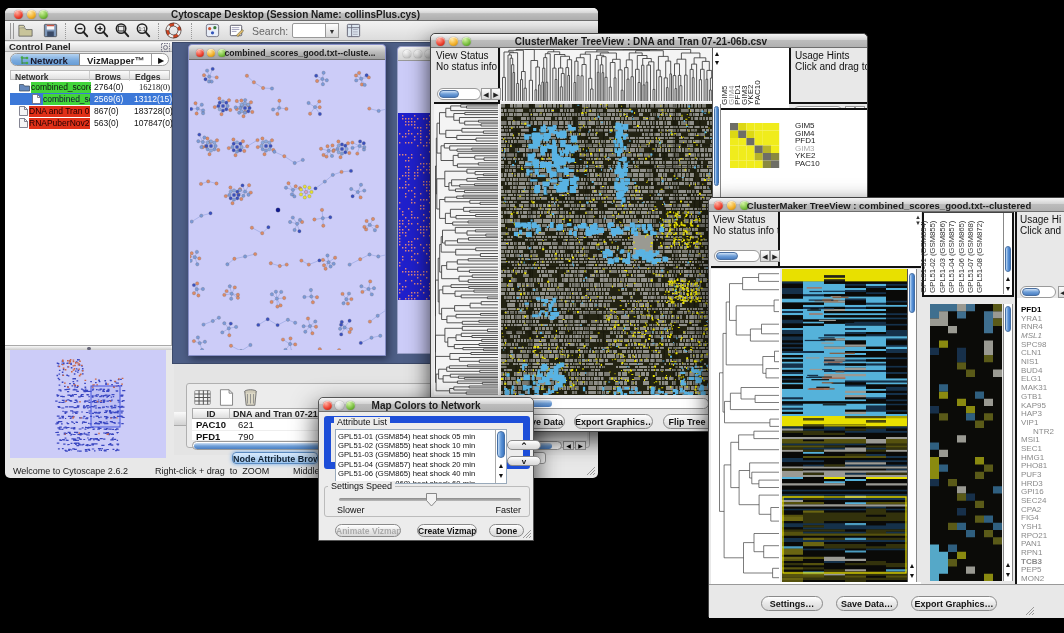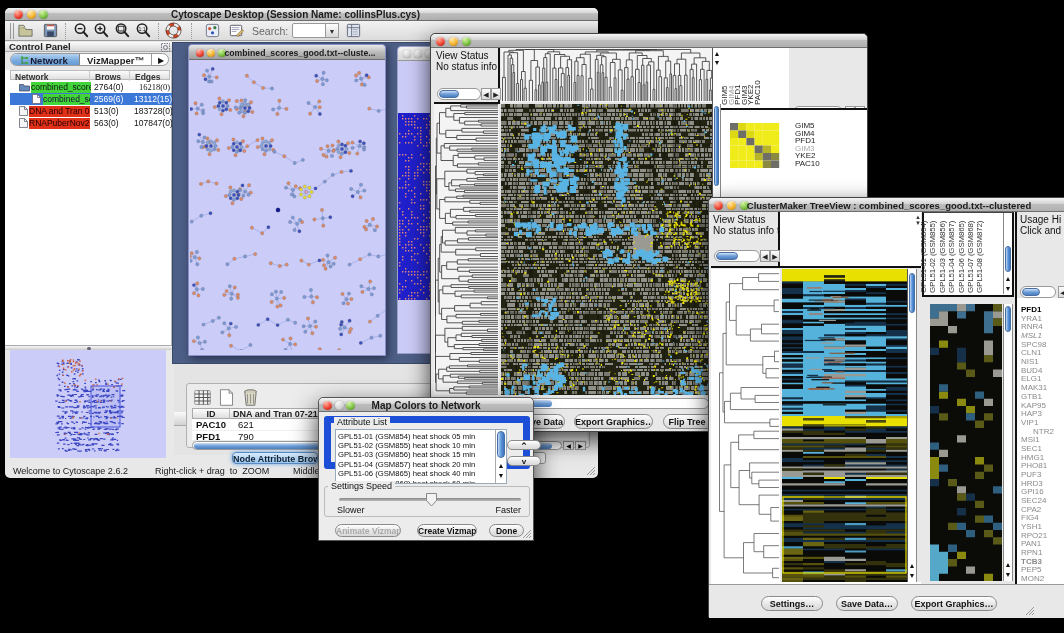--- a/index.html
+++ b/index.html
@@ -136,21 +136,21 @@
       <div class="abs" style="left:33px;top:0.5px;width:47px;height:11px;background:#42d53a;color:#113;overflow:hidden;white-space:nowrap;">combined_sco</div>
       <span class="abs" style="left:84px;top:1px;">2569(6)</span>
       <span class="abs" style="left:124px;top:1px;">13112(15)</span>
     </div>
     <div class="abs" style="left:5px;top:97px;width:163px;height:12px;font-size:8.5px;color:#200;">
       <svg class="abs" style="left:9px;top:1px" width="9" height="10" viewBox="0 0 9 10">
         <path d="M0.5 0.5h5l3 3v6h-8z" fill="#f4f4f4" stroke="#667" stroke-width="0.8"></path>
         <path d="M5.5 0.5v3h3" fill="none" stroke="#667" stroke-width="0.8"></path>
       </svg>
       <div class="abs" style="left:19px;top:0.5px;width:61px;height:11px;background:#e03018;overflow:hidden;white-space:nowrap;">DNA and Tran 07</div>
-      <span class="abs" style="left:84px;top:1px;color:#111;">513(0)</span>
+      <span class="abs" style="left:84px;top:1px;color:#111;">867(0)</span>
       <span class="abs" style="left:124px;top:1px;color:#111;">183728(0)</span>
     </div>
     <div class="abs" style="left:5px;top:109px;width:163px;height:12px;font-size:8.5px;color:#200;">
       <svg class="abs" style="left:9px;top:1px" width="9" height="10" viewBox="0 0 9 10">
         <path d="M0.5 0.5h5l3 3v6h-8z" fill="#f4f4f4" stroke="#667" stroke-width="0.8"></path>
         <path d="M5.5 0.5v3h3" fill="none" stroke="#667" stroke-width="0.8"></path>
       </svg>
       <div class="abs" style="left:19px;top:0.5px;width:61px;height:11px;background:#e03018;overflow:hidden;white-space:nowrap;">RNAPuberNov2+!</div>
       <span class="abs" style="left:84px;top:1px;color:#111;">563(0)</span>
       <span class="abs" style="left:124px;top:1px;color:#111;">107847(0)</span>
@@ -244,20 +244,21 @@
     <div class="abs statxt" style="left:288px;top:458px;">Middle-</div>
     <svg class="abs" style="right:2px;bottom:2px" width="10" height="10" viewBox="0 0 10 10">
       <path d="M1 9L9 1M4 9l5-5M7 9l2-2" stroke="#999" stroke-width="1"></path>
     </svg>
   </div>
 <div class="win" style="left:430px; top:33px; width:438px; height:399px; border:1px solid #444; border-radius:5px 5px 0 0;">
     <div class="tbar" style="height:14px;"></div>
     <div class="lt r" style="left:5px;top:2.5px;"></div>
     <div class="lt y" style="left:18px;top:2.5px;"></div>
     <div class="lt g" style="left:31px;top:2.5px;"></div>
+    <div class="ttext" style="top:1.5px;left:-8px;font-size:10px;">ClusterMaker TreeView : DNA and Tran 07-21-06b.csv</div>
     <div class="abs" style="left:3px;top:14px;width:66px;height:56px;border-right:2px solid #111;border-bottom:2px solid #111;font-size:10px;color:#111;">
       <div style="padding:2px 0 0 2px;white-space:nowrap;overflow:hidden;">View Status<br>No status info f</div>
       <div class="zoomw" style="left:3px;top:40px;width:64px;">
         <div class="track" style="width:44px;"></div>
         <div class="pill" style="left:1px;width:20px;"></div>
         <div class="ab" style="left:44px;">◀</div>
         <div class="ab" style="left:54px;">▶</div>
       </div>
     </div>
     <div class="abs" style="left:70px;top:14px;width:213px;height:54px;border-bottom:1px solid #222;">
@@ -266,20 +267,23 @@
         <path stroke="#3a3a3a" stroke-width="0.85" fill="none" d="M1.5 29.4H4.4M1.5 29.4V53.0M4.4 29.4V53.0M12.0 24.5H13.6M12.0 24.5V53.0M13.6 24.5V53.0M10.6 16.7H12.8M10.6 16.7V53.0M12.8 16.7V24.5M9.1 10.2H11.7M9.1 10.2V53.0M11.7 10.2V16.7M7.0 7.0H10.4M7.0 7.0V53.0M10.4 7.0V10.2M15.7 35.5H17.6M15.7 35.5V53.0M17.6 35.5V53.0M8.7 4.7H16.6M8.7 4.7V7.0M16.6 4.7V35.5M3.0 4.0H12.7M3.0 4.0V29.4M12.7 4.0V4.7M19.5 31.6H21.6M19.5 31.6V53.0M21.6 31.6V53.0M23.1 40.2H25.3M23.1 40.2V53.0M25.3 40.2V53.0M20.5 23.5H24.2M20.5 23.5V31.6M24.2 23.5V40.2M7.8 2.3H22.4M7.8 2.3V4.0M22.4 2.3V23.5M28.3 32.3H31.5M28.3 32.3V53.0M31.5 32.3V53.0M34.0 41.8H35.7M34.0 41.8V53.0M35.7 41.8V53.0M37.5 36.9H39.2M37.5 36.9V53.0M39.2 36.9V53.0M34.9 19.0H38.4M34.9 19.0V41.8M38.4 19.0V36.9M29.9 12.5H36.6M29.9 12.5V32.3M36.6 12.5V19.0M15.1 1.5H33.3M15.1 1.5V2.3M33.3 1.5V12.5M40.9 34.1H42.5M40.9 34.1V53.0M42.5 34.1V53.0M41.7 20.2H43.8M41.7 20.2V34.1M43.8 20.2V53.0M45.0 34.2H46.7M45.0 34.2V53.0M46.7 34.2V53.0M42.7 9.6H45.8M42.7 9.6V20.2M45.8 9.6V34.2M44.3 5.7H49.2M44.3 5.7V9.6M49.2 5.7V53.0M54.1 31.5H55.9M54.1 31.5V53.0M55.9 31.5V53.0M51.8 20.1H55.0M51.8 20.1V53.0M55.0 20.1V31.5M59.3 38.8H61.3M59.3 38.8V53.0M61.3 38.8V53.0M60.3 25.5H63.2M60.3 25.5V38.8M63.2 25.5V53.0M57.5 20.0H61.8M57.5 20.0V53.0M61.8 20.0V25.5M66.8 27.5H68.5M66.8 27.5V53.0M68.5 27.5V53.0M64.9 19.6H67.6M64.9 19.6V53.0M67.6 19.6V27.5M66.3 11.7H70.6M66.3 11.7V19.6M70.6 11.7V53.0M59.6 8.3H68.5M59.6 8.3V20.0M68.5 8.3V11.7M53.4 6.5H64.0M53.4 6.5V20.1M64.0 6.5V8.3M46.8 3.8H58.7M46.8 3.8V5.7M58.7 3.8V6.5M24.2 1.5H52.7M24.2 1.5V1.5M52.7 1.5V3.8M73.0 34.5H74.7M73.0 34.5V53.0M74.7 34.5V53.0M76.1 27.4H78.0M76.1 27.4V53.0M78.0 27.4V53.0M73.8 13.2H77.0M73.8 13.2V34.5M77.0 13.2V27.4M80.0 27.8H82.1M80.0 27.8V53.0M82.1 27.8V53.0M81.0 16.5H85.1M81.0 16.5V27.8M85.1 16.5V53.0M75.4 9.7H83.1M75.4 9.7V13.2M83.1 9.7V16.5M89.6 41.0H92.0M89.6 41.0V53.0M92.0 41.0V53.0M87.7 30.3H90.8M87.7 30.3V53.0M90.8 30.3V41.0M79.3 6.2H89.3M79.3 6.2V9.7M89.3 6.2V30.3M96.3 24.3H97.9M96.3 24.3V53.0M97.9 24.3V53.0M94.3 11.4H97.1M94.3 11.4V53.0M97.1 11.4V24.3M101.0 24.7H102.7M101.0 24.7V53.0M102.7 24.7V53.0M99.3 16.8H101.9M99.3 16.8V53.0M101.9 16.8V24.7M104.0 29.3H106.1M104.0 29.3V53.0M106.1 29.3V53.0M100.6 8.7H105.0M100.6 8.7V16.8M105.0 8.7V29.3M95.7 7.3H102.8M95.7 7.3V11.4M102.8 7.3V8.7M108.2 39.1H110.3M108.2 39.1V53.0M110.3 39.1V53.0M113.1 29.9H115.0M113.1 29.9V53.0M115.0 29.9V53.0M109.3 14.5H114.0M109.3 14.5V39.1M114.0 14.5V29.9M120.2 42.2H122.0M120.2 42.2V53.0M122.0 42.2V53.0M117.3 21.9H121.1M117.3 21.9V53.0M121.1 21.9V42.2M111.6 11.3H119.2M111.6 11.3V14.5M119.2 11.3V21.9M99.3 5.0H115.4M99.3 5.0V7.3M115.4 5.0V11.3M84.3 3.9H107.3M84.3 3.9V6.2M107.3 3.9V5.0M126.0 31.1H128.0M126.0 31.1V53.0M128.0 31.1V53.0M123.6 19.6H127.0M123.6 19.6V53.0M127.0 19.6V31.1M130.0 28.7H132.3M130.0 28.7V53.0M132.3 28.7V53.0M125.3 11.9H131.2M125.3 11.9V19.6M131.2 11.9V28.7M137.1 34.5H139.2M137.1 34.5V53.0M139.2 34.5V53.0M134.5 21.3H138.1M134.5 21.3V53.0M138.1 21.3V34.5M142.1 36.9H143.8M142.1 36.9V53.0M143.8 36.9V53.0M140.6 17.2H142.9M140.6 17.2V53.0M142.9 17.2V36.9M145.1 34.1H146.7M145.1 34.1V53.0M146.7 34.1V53.0M145.9 17.1H149.5M145.9 17.1V34.1M149.5 17.1V53.0M152.0 41.4H153.8M152.0 41.4V53.0M153.8 41.4V53.0M147.7 13.8H152.9M147.7 13.8V17.1M152.9 13.8V41.4M141.7 10.5H150.3M141.7 10.5V17.2M150.3 10.5V13.8M136.3 7.5H146.0M136.3 7.5V21.3M146.0 7.5V10.5M128.2 4.9H141.2M128.2 4.9V11.9M141.2 4.9V7.5M157.9 28.7H160.6M157.9 28.7V53.0M160.6 28.7V53.0M155.6 22.1H159.2M155.6 22.1V53.0M159.2 22.1V28.7M165.4 39.6H167.1M165.4 39.6V53.0M167.1 39.6V53.0M163.2 29.9H166.3M163.2 29.9V53.0M166.3 29.9V39.6M168.9 25.9H170.5M168.9 25.9V53.0M170.5 25.9V53.0M164.7 13.1H169.7M164.7 13.1V29.9M169.7 13.1V25.9M157.4 8.4H167.2M157.4 8.4V22.1M167.2 8.4V13.1M134.7 2.7H162.3M134.7 2.7V4.9M162.3 2.7V8.4M95.8 2.1H148.5M95.8 2.1V3.9M148.5 2.1V2.7M174.0 40.6H175.7M174.0 40.6V53.0M175.7 40.6V53.0M172.1 27.6H174.8M172.1 27.6V53.0M174.8 27.6V40.6M178.8 37.7H180.9M178.8 37.7V53.0M180.9 37.7V53.0M177.3 27.4H179.8M177.3 27.4V53.0M179.8 27.4V37.7M173.5 15.8H178.5M173.5 15.8V27.6M178.5 15.8V27.4M183.6 27.1H186.1M183.6 27.1V53.0M186.1 27.1V53.0M176.0 11.2H184.8M176.0 11.2V15.8M184.8 11.2V27.1M191.3 29.7H193.1M191.3 29.7V53.0M193.1 29.7V53.0M189.1 21.4H192.2M189.1 21.4V53.0M192.2 21.4V29.7M190.6 16.1H195.6M190.6 16.1V21.4M195.6 16.1V53.0M198.3 31.7H200.6M198.3 31.7V53.0M200.6 31.7V53.0M199.5 21.3H203.1M199.5 21.3V31.7M203.1 21.3V53.0M205.0 31.2H206.7M205.0 31.2V53.0M206.7 31.2V53.0M208.6 42.0H210.3M208.6 42.0V53.0M210.3 42.0V53.0M209.4 30.0H211.9M209.4 30.0V42.0M211.9 30.0V53.0M205.9 22.4H210.7M205.9 22.4V31.2M210.7 22.4V30.0M201.3 13.4H208.3M201.3 13.4V21.3M208.3 13.4V22.4M193.1 9.8H204.8M193.1 9.8V16.1M204.8 9.8V13.4M180.4 5.0H198.9M180.4 5.0V11.2M198.9 5.0V9.8M122.2 1.5H189.7M122.2 1.5V2.1M189.7 1.5V5.0M38.5 1.5H155.9M38.5 1.5V1.5M155.9 1.5V1.5"></path>
       </svg>
     </div>
     <div class="abs" style="left:283px;top:14px;width:75px;height:61px;background:#fff;border-left:1px solid #222;">
       <div class="abs" style="left:14.0px;bottom:4px;font-size:8px;color:#222;transform:rotate(-90deg);transform-origin:left bottom;white-space:nowrap;">GIM5</div>
       <div class="abs" style="left:20.6px;bottom:4px;font-size:8px;color:#999;transform:rotate(-90deg);transform-origin:left bottom;white-space:nowrap;">GIM4</div>
       <div class="abs" style="left:27.2px;bottom:4px;font-size:8px;color:#222;transform:rotate(-90deg);transform-origin:left bottom;white-space:nowrap;">PFD1</div>
       <div class="abs" style="left:33.8px;bottom:4px;font-size:8px;color:#222;transform:rotate(-90deg);transform-origin:left bottom;white-space:nowrap;">GIM3</div>
       <div class="abs" style="left:40.4px;bottom:4px;font-size:8px;color:#222;transform:rotate(-90deg);transform-origin:left bottom;white-space:nowrap;">YKE2</div>
       <div class="abs" style="left:47.0px;bottom:4px;font-size:8px;color:#222;transform:rotate(-90deg);transform-origin:left bottom;white-space:nowrap;">PAC10</div>
+    </div>
+    <div class="abs" style="left:358px;top:14px;width:78px;height:56px;border-left:2px solid #111;border-bottom:2px solid #111;font-size:10px;color:#111;">
+      <div style="padding:2px 0 0 4px;white-space:nowrap;overflow:hidden;">Usage Hints<br>Click and drag tc</div>
     </div>
     <div class="zoomw" style="left:362px;top:72px;width:74px;">
       <div class="track" style="width:50px;"></div>
       <div class="pill" style="left:1px;width:20px;"></div>
       <div class="ab" style="left:52px;">◀</div>
       <div class="ab" style="left:62px;">▶</div>
     </div>
     <div class="abs" style="left:283px;top:74px;width:153px;border-top:2px solid #111;"></div>
     <div class="abs" style="left:284px;top:76px;width:152px;height:285px;background:#fff;"></div>
     <div class="abs" style="left:299px;top:89px;width:50px;height:45px;">

